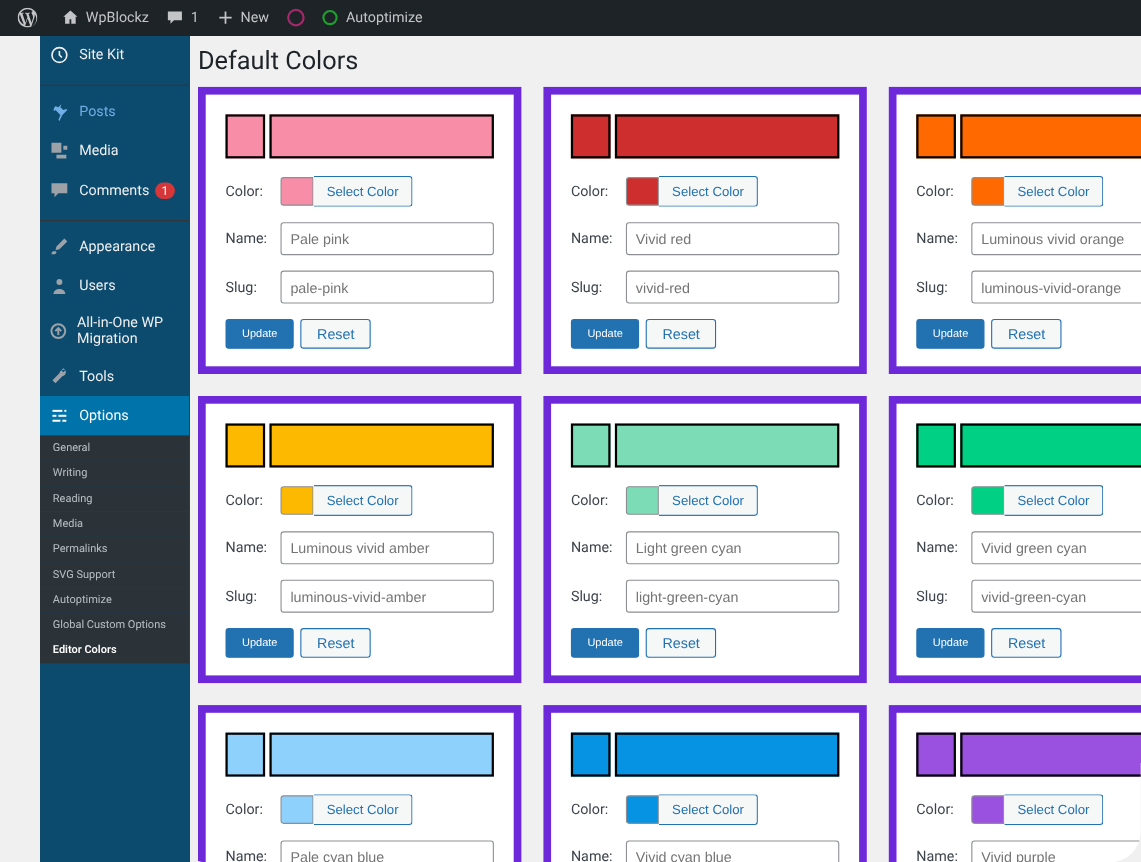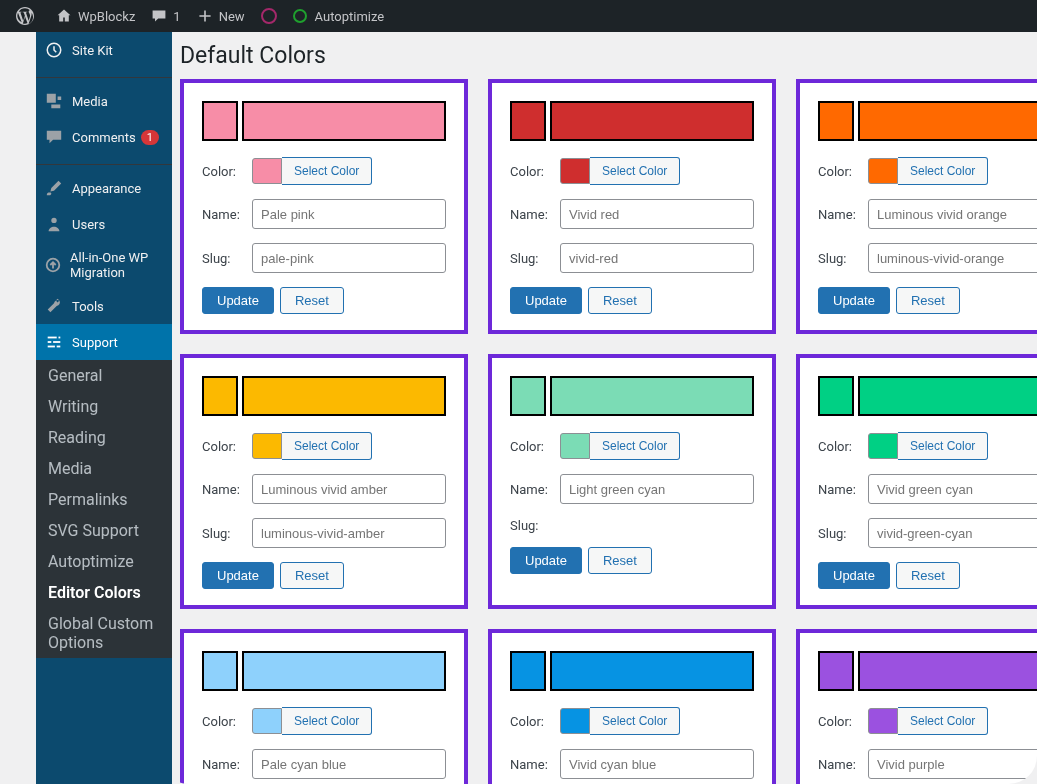--- a/index.html
+++ b/index.html
@@ -13,42 +13,42 @@
 .auto-icon { width: 14px; height: 14px; border: 2px solid #1fa02e; border-radius: 50%; display: inline-block; }
 
 #adminmenuwrap { position: fixed; top: 32px; left: 0; bottom: 0; width: 136px; background: #0c4a6e; overflow-y: auto; margin-left: 36px; }
 #adminmenu { list-style: none; padding: 0; }
 #adminmenu li { position: relative; }
 #adminmenu li.menu-top { display: flex; align-items: center; padding: 8px 8px; color: #f0f0f1; cursor: pointer; min-height: 34px; }
 #adminmenu li.menu-top.current-open { background: #0073aa; color: #fff; }
 #adminmenu li.menu-top.highlight { color: #72aee6; }
 #adminmenu .menu-icon { width: 20px; height: 20px; margin-right: 8px; display: inline-flex; align-items: center; justify-content: center; font-size: 18px; }
 #adminmenu li.separator { height: 5px; border-bottom: 1px solid #32373c; margin: 5px 0; }
-#adminmenu li.submenu-item { padding: 6px 12px; color: rgba(240,246,252,0.7); background: #2c3338; font-size: 16px; cursor: pointer; }
+#adminmenu li.submenu-item { padding: 6px 12px; color: rgba(240,246,252,0.7); background: #2c3338; font-size: 10px; cursor: pointer; }
 #adminmenu li.submenu-item.current { color: #fff; font-weight: 600; }
 .update-badge { background: #d63638; color: #fff; border-radius: 10px; padding: 1px 6px; font-size: 11px; margin-left: 5px; }
 
 #wpbody { margin-left: 160px; padding-top: 32px; height: 100vh; overflow-y: auto; border-radius: 28px; }
 #wpbody-content { padding: 10px 20px 40px; }
 .page-title { font-size: 23px; font-weight: 400; color: #1d2327; margin: 0 0 10px; }
 .page-desc { font-size: 13px; margin-bottom: 20px; color: #3c434a; }
 
 .color-grid { display: grid; grid-template-columns: repeat(3, 1fr); gap: 20px; }
-.color-card { background: #fff; border: 4px solid #6d28d9; padding: 18px 18px 16px; }
+.color-card { background: #fff; border: 7px solid #6d28d9; padding: 18px 18px 16px; }
 .swatch-row { display: flex; gap: 4px; margin-bottom: 16px; }
 .swatch-sm { width: 36px; height: 40px; border: 2px solid #000; }
 .swatch-lg { flex: 1; height: 40px; border: 2px solid #000; }
 
 .field-row { display: flex; align-items: center; margin-bottom: 14px; }
 .field-label { width: 50px; font-size: 13px; color: #3c434a; }
 .color-chip { width: 30px; height: 26px; border: 1px solid #8c8f94; border-radius: 3px 0 0 3px; }
 .select-color-btn { border: 1px solid #2271b1; background: #f6f7f7; color: #2271b1; padding: 4px 12px; font-size: 12px; border-radius: 0 3px 3px 0; cursor: pointer; border-left: none; height: 28px; }
 .text-input { flex: 1; border: 1px solid #8c8f94; border-radius: 3px; padding: 4px 8px; font-size: 13px; color: #8c8f94; background: #fff; height: 30px; }
 .button-row { display: flex; gap: 6px; margin-top: 6px; }
-.btn-primary { background: #2271b1; color: #fff; border: 1px solid #2271b1; padding: 5px 14px; font-size: 13px; border-radius: 3px; cursor: pointer; }
+.btn-primary { background: #2271b1; color: #fff; border: 1px solid #2271b1; padding: 5px 14px; font-size: 10px; border-radius: 3px; cursor: pointer; }
 .btn-secondary { background: #f6f7f7; color: #2271b1; border: 1px solid #2271b1; padding: 5px 14px; font-size: 13px; border-radius: 3px; cursor: pointer; }
 svg { display: block; }
 </style>
 </head>
 <body>
 
 <div id="wpadminbar">
   <div class="ab-item">
     <span class="ab-icon">
       <svg width="18" height="18" viewBox="0 0 20 20" fill="#c3c4c7">
@@ -95,20 +95,28 @@
     <li class="menu-top">
       <span class="menu-icon">
           <svg width="18" height="18" viewBox="0 0 24 24" fill="none" stroke="#f0f0f1" stroke-width="2">
             <circle cx="12" cy="12" r="9"></circle>
             <path d="M12 7v5l3 3"></path>
           </svg>
         </span>
       <span>Site Kit</span>
     </li>
     <li class="separator"></li>
+    <li class="menu-top highlight">
+      <span class="menu-icon">
+          <svg width="18" height="18" viewBox="0 0 20 20" fill="#72aee6">
+            <path d="M11 2l1 1-1 3 3 3 3-1 1 1-5 5-3 6-1-1 2-5-5-5-1 1-1-1 1-3 1-1 3 1 3-3-1-1z"></path>
+          </svg>
+        </span>
+      <span>Posts</span>
+    </li>
     <li class="menu-top">
       <span class="menu-icon">
           <svg width="18" height="18" viewBox="0 0 20 20" fill="#9ca2a7">
             <path d="M2 2h10v10H2V2zm12 3h4v4h-4V5zm-7 9h10v4H7v-4z"></path>
           </svg>
         </span>
       <span>Media</span>
     </li>
     <li class="menu-top">
       <span class="menu-icon">
@@ -158,32 +166,32 @@
       <span class="menu-icon">
           <svg width="18" height="18" viewBox="0 0 20 20" fill="#fff">
             <rect x="3" y="4" width="10" height="2"></rect>
             <rect x="15" y="4" width="2" height="2"></rect>
             <rect x="3" y="9" width="4" height="2"></rect>
             <rect x="9" y="9" width="8" height="2"></rect>
             <rect x="3" y="14" width="8" height="2"></rect>
             <rect x="13" y="14" width="4" height="2"></rect>
           </svg>
         </span>
-      <span>Support</span>
+      <span>Options</span>
 
     </li>
     <li class="submenu-item">General</li>
     <li class="submenu-item">Writing</li>
     <li class="submenu-item">Reading</li>
     <li class="submenu-item">Media</li>
     <li class="submenu-item">Permalinks</li>
     <li class="submenu-item">SVG Support</li>
     <li class="submenu-item">Autoptimize</li>
+    <li class="submenu-item">Global Custom Options</li>
     <li class="submenu-item current">Editor Colors</li>
-    <li class="submenu-item">Global Custom Options</li>
   </ul>
 </div>
 
 <div id="wpbody">
   <div id="wpbody-content">
     <h2 class="page-title">Default Colors</h2>
     <div class="color-grid" id="color-grid">
         <div class="color-card">
     <div class="swatch-row">
       <div class="swatch-sm" style="background:#f78da7"></div>
@@ -285,20 +293,21 @@
       <span class="field-label">Color:</span>
       <span class="color-chip" style="background:#7bdcb5"></span>
       <button class="select-color-btn">Select Color</button>
     </div>
     <div class="field-row">
       <span class="field-label">Name:</span>
       <input class="text-input" placeholder="Light green cyan" style="">
     </div>
     <div class="field-row">
       <span class="field-label">Slug:</span>
+      <input class="text-input" placeholder="light-green-cyan" style="">
     </div>
     <div class="button-row">
       <button class="btn-primary">Update</button>
       <button class="btn-secondary">Reset</button>
     </div>
         </div>
         <div class="color-card">
     <div class="swatch-row">
       <div class="swatch-sm" style="background:#00d084"></div>
       <div class="swatch-lg" style="background:#00d084"></div>

